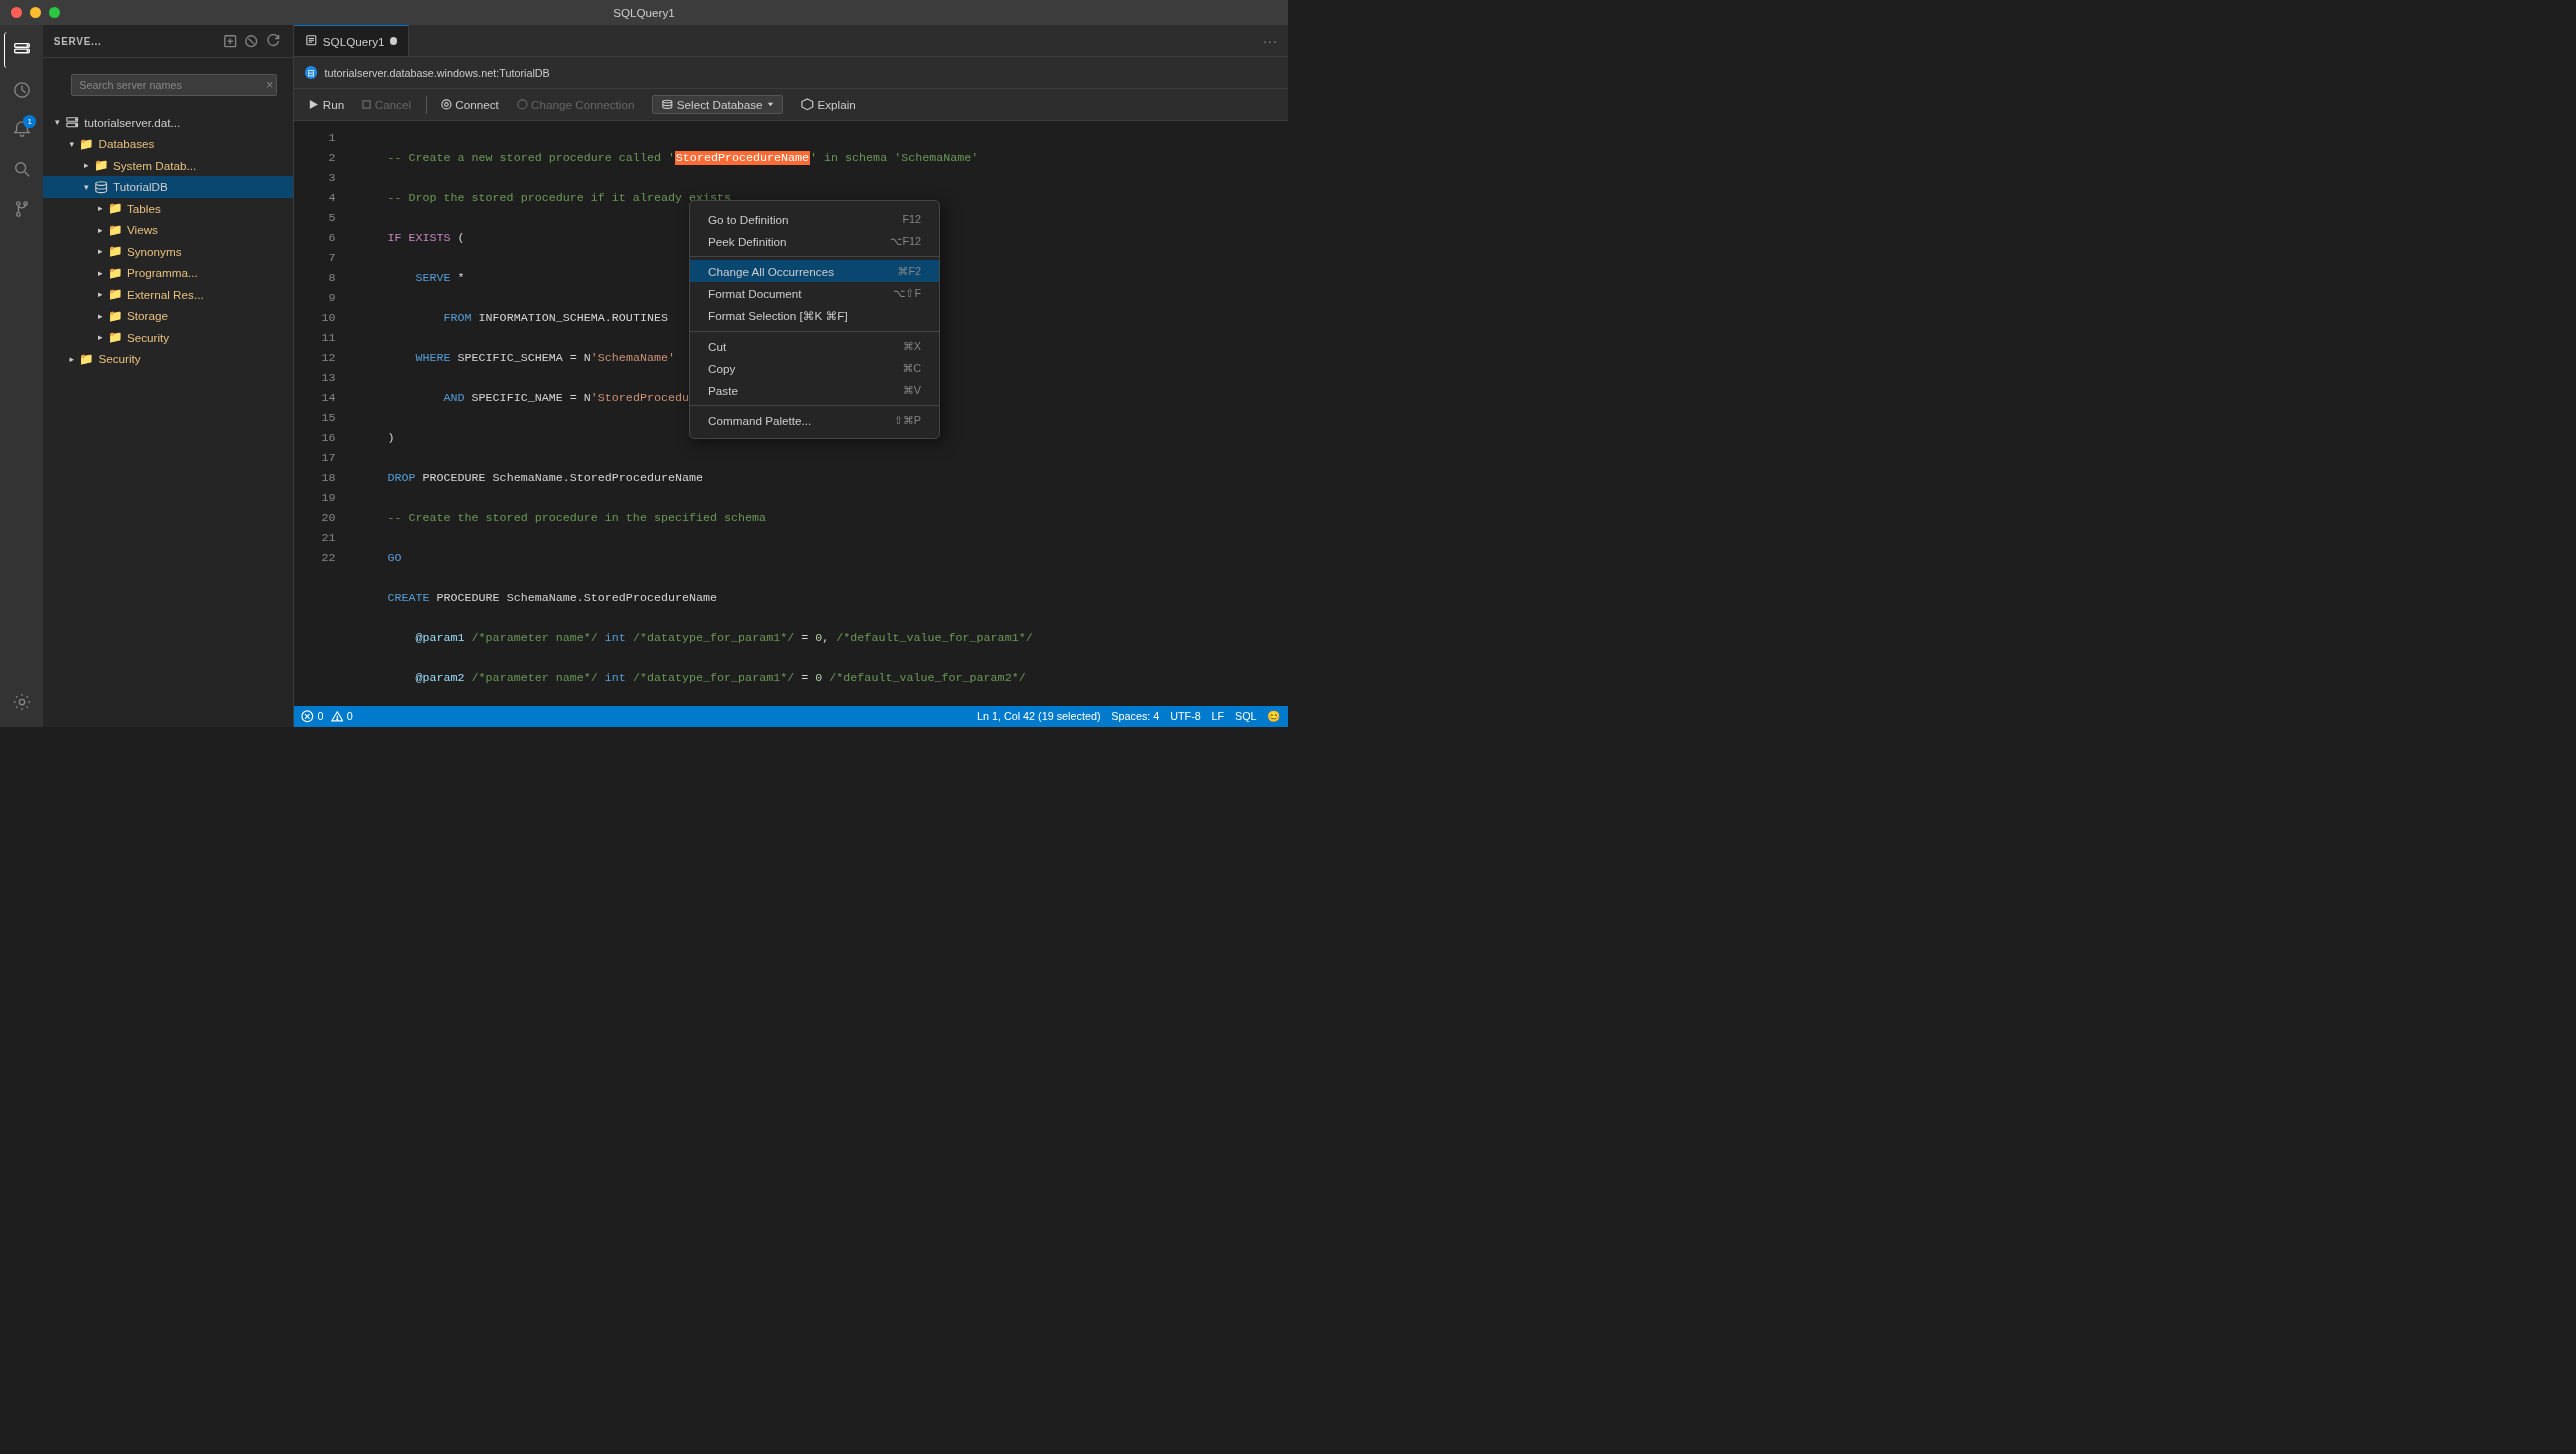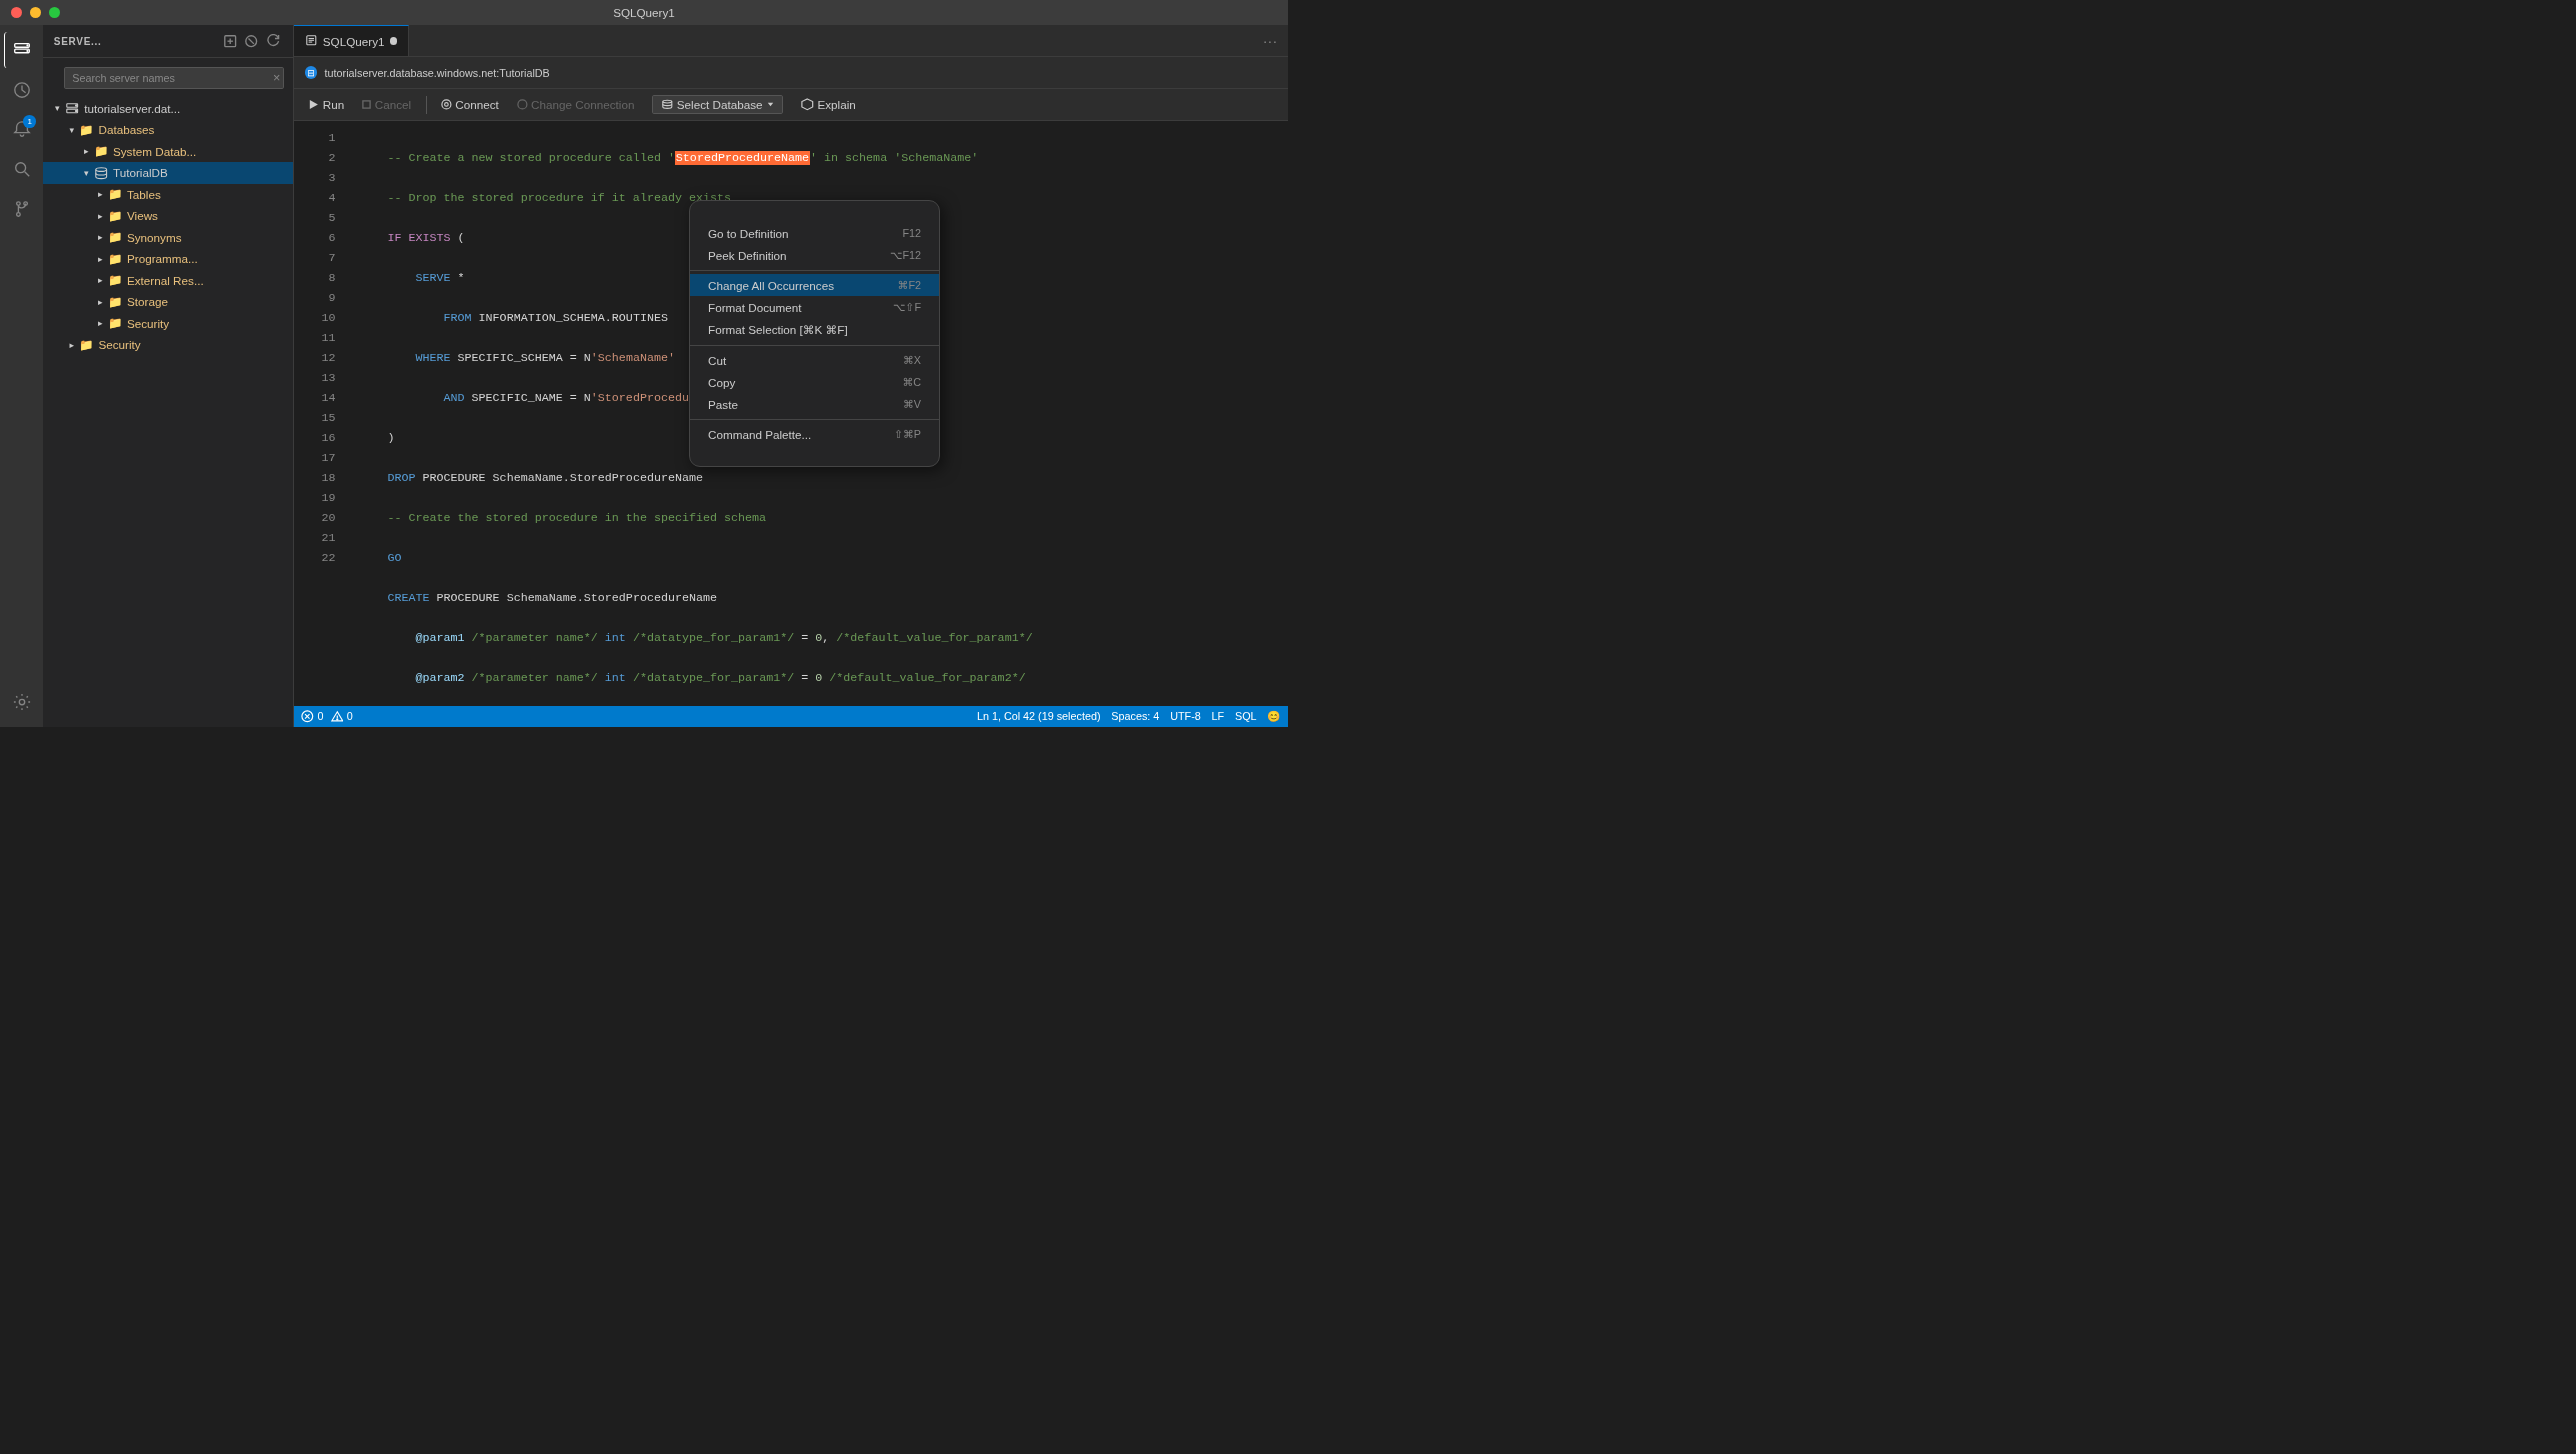--- a/index.html
+++ b/index.html
@@ -123,21 +123,21 @@
       height: 18px;
       display: flex;
       align-items: center;
       justify-content: center;
       color: #858585;
       cursor: pointer;
       font-size: 12.6px;
     }
 
     .search-box {
-      margin: 9px;
+      margin: 16px;
       position: relative;
       padding-left: 12px;
     }
     .search-box input {
       width: 100%;
       background: #3c3c3c;
       border: 0.9px solid #555;
       color: #cccccc;
       padding: 3.6px 25px 3.6px 7.2px;
       font-size: 10.8px;
@@ -377,25 +377,25 @@
     .plain { color: #d4d4d4; }
     .at-var { color: #9cdcfe; }
 
     
     .context-menu {
       position: absolute;
       top: 79px;
       left: 395px;
       background: #252526;
       border: 0.9px solid #454545;
-      border-radius: 11px;
+      border-radius: 5px;
       box-shadow: 3.6px 3.6px 14.4px rgba(0,0,0,0.5);
       width: 251px;
       z-index: 1000;
-      padding: 21px 0;
+      padding: 7px 0;
     }
     .ctx-item {
       display: flex;
       align-items: center;
       justify-content: space-between;
       padding: 4.5px 18px;
       cursor: pointer;
       font-size: 11.7px;
       color: #cccccc;
     }

